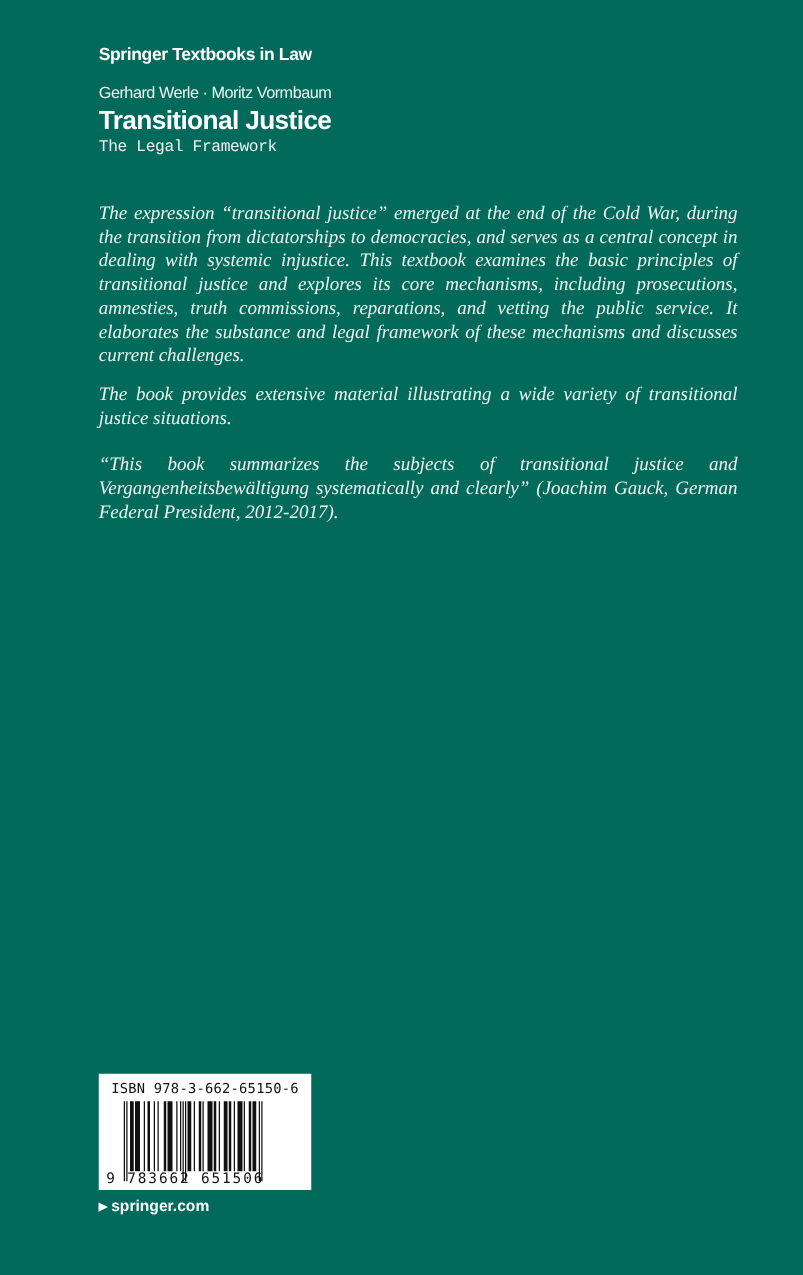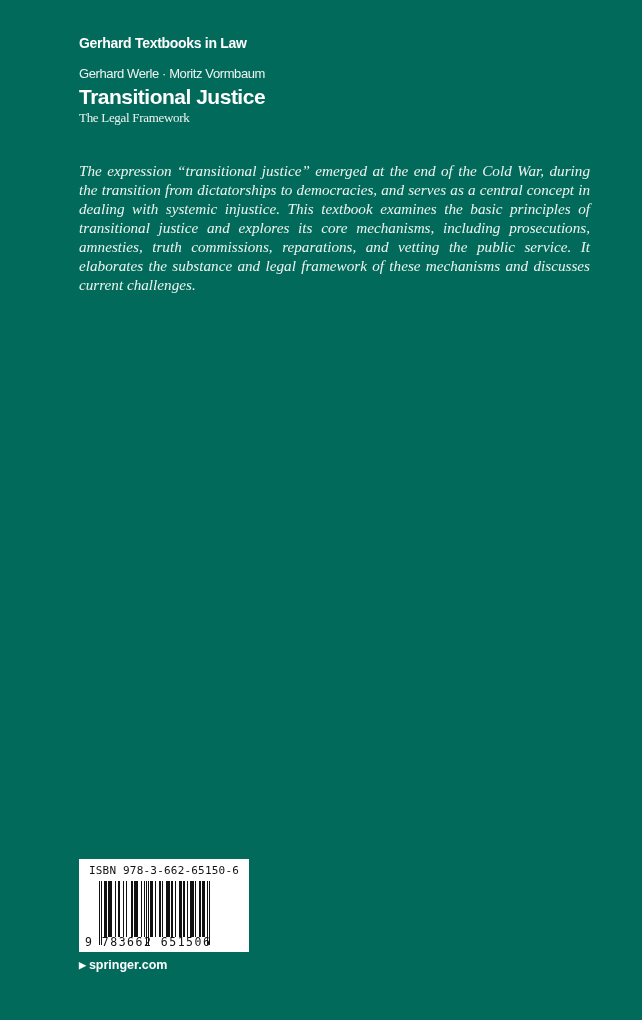--- a/index.html
+++ b/index.html
@@ -23,21 +23,21 @@
       color: #eef4f1;
     }
     .title {
       position: absolute; left: 79px; top: 85px;
       font-family: "Liberation Sans", sans-serif;
       font-weight: bold; font-size: 21px; letter-spacing: -0.5px;
       color: #ffffff;
     }
     .subtitle {
       position: absolute; left: 79px; top: 110px;
-      font-family: Liberation Serif, serif;
+      font-family: Liberation Mono, monospace;
       font-size: 13px; letter-spacing: -0.3px;
       color: #eef4f1;
     }
     .body-text {
       position: absolute; left: 79px; top: 161px; width: 511px;
       font-family: "Liberation Serif", serif;
       font-size: 15.2px; line-height: 19px;
       color: #eef4f0;
       text-align: justify;
     }
@@ -72,27 +72,29 @@
       font-family: "Liberation Sans", sans-serif;
       font-weight: bold; font-size: 12.5px;
       color: #ffffff;
       text-align: center;
     }
     .springer-link .arrow { font-size: 9px; margin-right: 3px; position: relative; top: -1px; }
   </style>
 </head>
 <body>
 
-<div class="series">Gerhard Textbooks in Law</div>
+<div class="series">Springer Textbooks in Law</div>
 <div class="authors">Gerhard Werle · Moritz Vormbaum</div>
 <div class="title">Transitional Justice</div>
 <div class="subtitle">The Legal Framework</div>
 
 <div class="body-text">
   <p>The expression “transitional justice” emerged at the end of the Cold War, during the transition from dictatorships to democracies, and serves as a central concept in dealing with systemic injustice. This textbook examines the basic principles of transitional justice and explores its core mechanisms, including prosecutions, amnesties, truth commissions, reparations, and vetting the public service. It elaborates the substance and legal framework of these mechanisms and discusses current challenges.</p>
+  <p>The book provides extensive material illustrating a wide variety of transitional justice situations.</p>
+  <p class="quote">“This book summarizes the subjects of transitional justice and Vergangenheitsbewältigung systematically and clearly” (Joachim Gauck, German Federal President, 2012-2017).</p>
 </div>
 
 <div class="barcode-box">
   <div class="isbn-label">ISBN 978-3-662-65150-6</div>
   <div class="bars">
     <span class="long" style="width:1px"></span>
       <span class="gap" style="width:1px"></span>
       <span class="long" style="width:1px"></span>
     <span class="gap" style="width:2px"></span>
       <span style="width:3px"></span>

